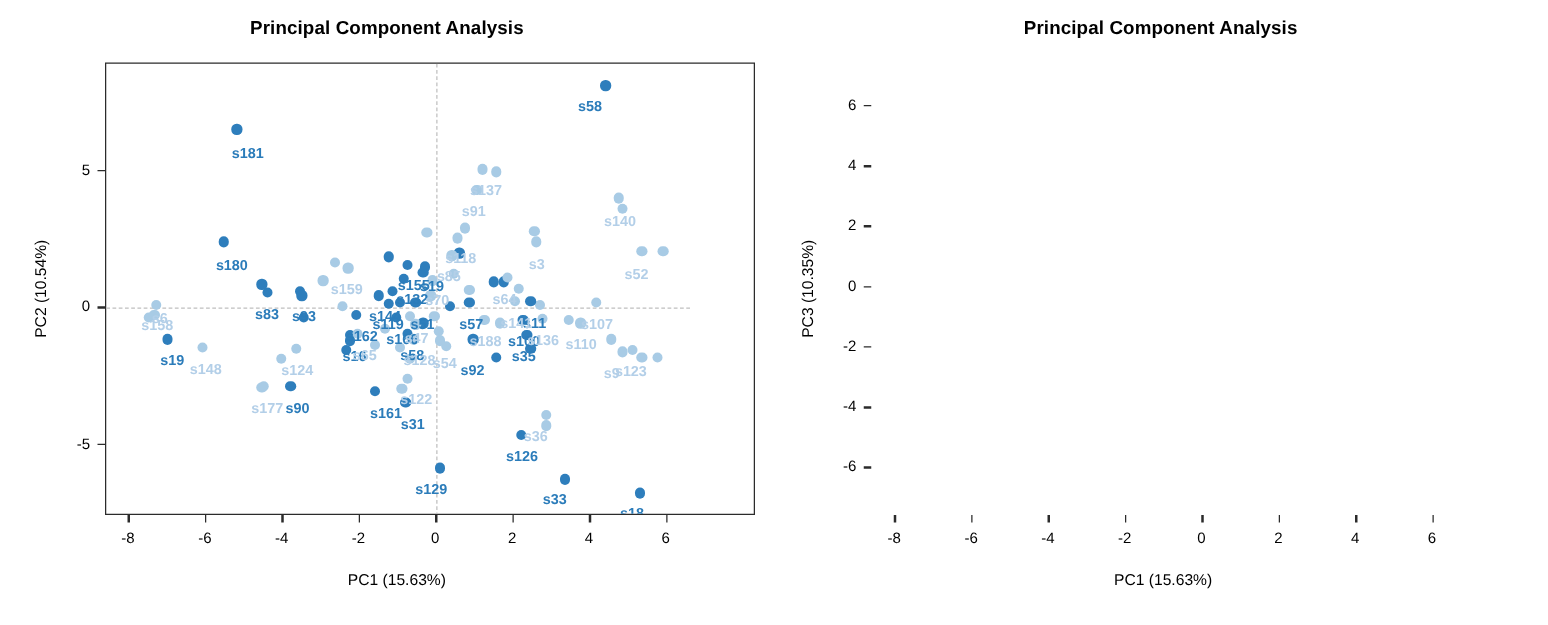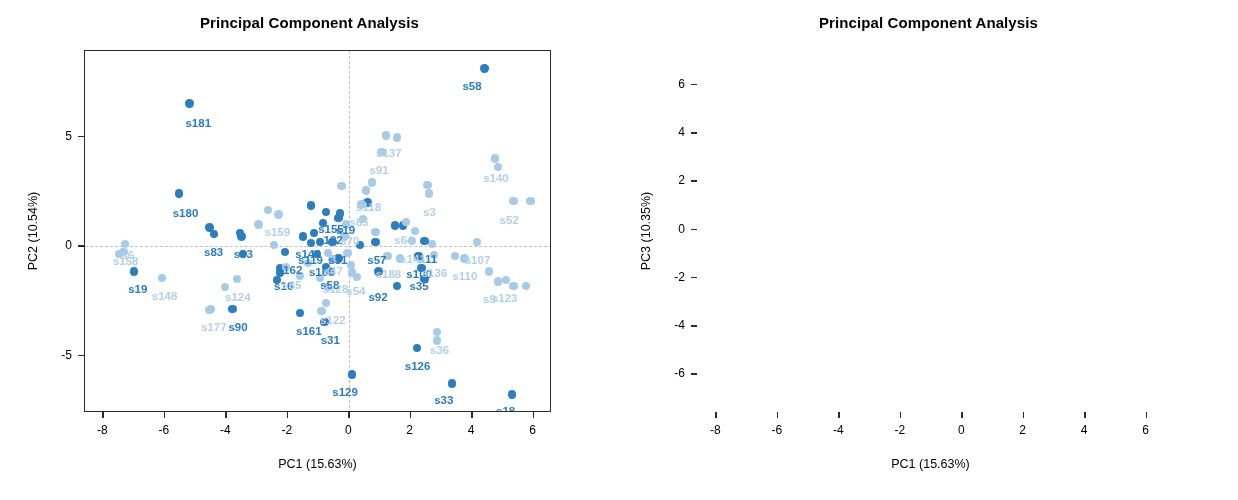--- a/index.html
+++ b/index.html
@@ -48,21 +48,21 @@
     transform-origin:0 0;transform:rotate(-90deg) translateX(-50%);
   }
 </style>
 </head>
 <body>
 
 <div class="panels">
   <div class="panel">
     <div class="panel-title">Principal Component Analysis</div>
     <div class="plot-area" id="plot0"></div>
-  <div class="plot-frame" style="left: 84px; top: 50px; width: 467px; height: 362px;">
+  <div class="plot-frame" style="left: 84px; top: 50px; width: 520px; height: 362px;">
         <div class="zero-line zero-v" style="left: 264.224px; top: 0px; height: 362px;"></div>
         <div class="zero-line zero-h" style="top: 195.261px; left: 0px; width: 467px;"></div>
         <div class="pt light" style="width: 8.4px; height: 8.4px; left: 307.645px; top: 82.4606px;"></div>
         <div class="pt light" style="width: 8.4px; height: 8.4px; left: 409.034px; top: 112.079px;"></div>
         <div class="pt light" style="width: 8.4px; height: 8.4px; left: 283.066px; top: 127.436px;"></div>
         <div class="pt light" style="width: 8.4px; height: 8.4px; left: 338.369px; top: 129.63px;"></div>
         <div class="pt light" style="width: 8.4px; height: 8.4px; left: 252.343px; top: 130.727px;"></div>
         <div class="pt dark" style="width: 8.4px; height: 8.4px; left: 278.458px; top: 147.182px;"></div>
         <div class="pt dark" style="width: 8.4px; height: 8.4px; left: 221.619px; top: 150.473px;"></div>
         <div class="pt light" style="width: 8.4px; height: 8.4px; left: 441.293px; top: 146.085px;"></div>
@@ -206,21 +206,21 @@
         <div class="lbl light" style="left: 261.296px; top: 234.588px;">s54</div>
         <div class="lbl light" style="left: 237.789px; top: 233.491px;">s128</div>
         <div class="lbl light" style="left: 406.914px; top: 242.267px;">s123</div>
         <div class="lbl light" style="left: 398px; top: 243.364px;">s9</div>
         <div class="lbl light" style="left: 140.082px; top: 241.17px;">s124</div>
         <div class="lbl light" style="left: 115.967px; top: 270.788px;">s177</div>
         <div class="lbl dark" style="left: 143.474px; top: 270.788px;">s90</div>
         <div class="lbl light" style="left: 235.181px; top: 264.303px;">s122</div>
         <div class="lbl dark" style="left: 211.066px; top: 275.176px;">s161</div>
         <div class="lbl dark" style="left: 235.645px; top: 283.952px;">s31</div>
-        <div class="lbl light" style="left: 345px; top: 293.824px; text-align: center;">s36</div>
+        <div class="lbl light" style="left: 334px; top: 293.824px; text-align: center;">s36</div>
         <div class="lbl dark" style="left: 319.816px; top: 310.279px;">s126</div>
         <div class="lbl dark" style="left: 247.296px; top: 335.606px;">s129</div>
         <div class="lbl dark" style="left: 349.148px; top: 344.382px;">s33</div>
         <div class="lbl dark" style="left: 411.059px; top: 355.352px;">s18</div>
       </div>
       <div class="tick tick-v" style="left: 102.434px; top: 412px; position: absolute;"></div>
       <div class="ticklab x" style="left: 102.434px; top: 423px; position: absolute;">-8</div>
       <div class="tick tick-v" style="left: 163.882px; top: 412px; position: absolute;"></div>
       <div class="ticklab x" style="left: 163.882px; top: 423px; position: absolute;">-6</div>
       <div class="tick tick-v" style="left: 225.329px; top: 412px; position: absolute;"></div>

